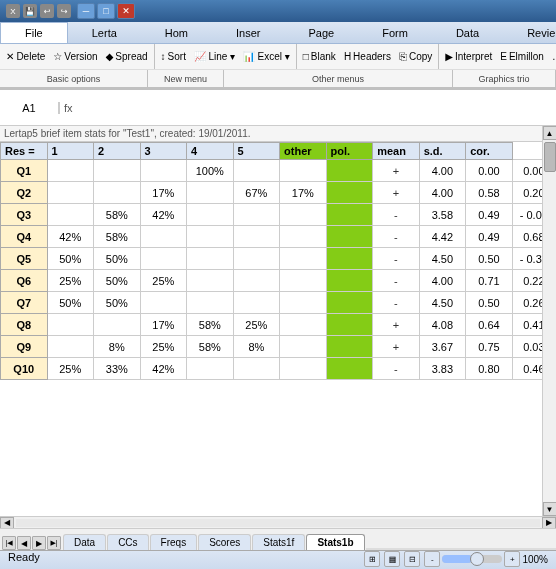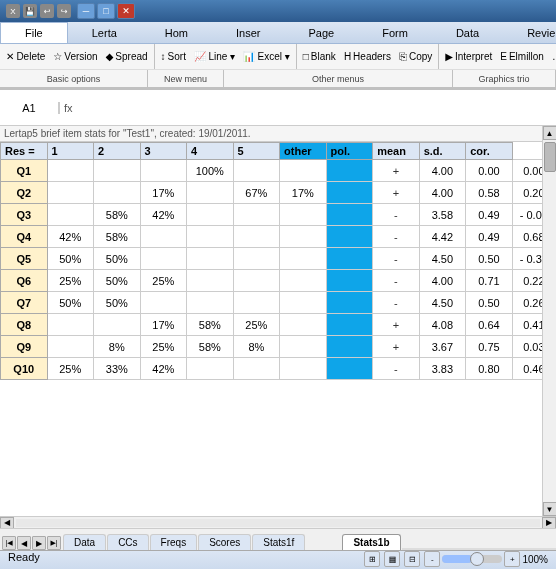--- a/index.html
+++ b/index.html
@@ -125,21 +125,21 @@
     }
     .row-header {
       background: #fff2cc;
       font-weight: bold;
       border: 1px solid #aaa;
       margin-left: 28px;
     }
     .col-header {
       background: #dce6f4;
     }
-    .grey-cell { background: #0ea5e9; margin-left: 17px; }
+    .grey-cell { background: #84cc16; margin-left: 17px; }
     .pol-cell { color: #333; }
 
     
     .scroll-area {
       background: #f0f0f0;
       height: 12px;
       border-top: 1px solid #ccc;
       display: flex;
       align-items: center;
     }
@@ -150,21 +150,20 @@
       border-bottom: none;
       background: #dce6f4;
       margin-right: 1px;
       cursor: pointer;
       border-radius: 3px 3px 0 0;
     }
     .sheet-tab.active {
       background: white;
       font-weight: bold;
       border-color: #999;
-      margin-left: 36px;
     }
 
     
     .status-bar {
       background: linear-gradient(to bottom, #dce6f4, #c5d5ea);
       height: 28px;
       display: flex;
       align-items: flex-start;
       padding: 0 8px;
       border-top: 1px solid #aaa;

